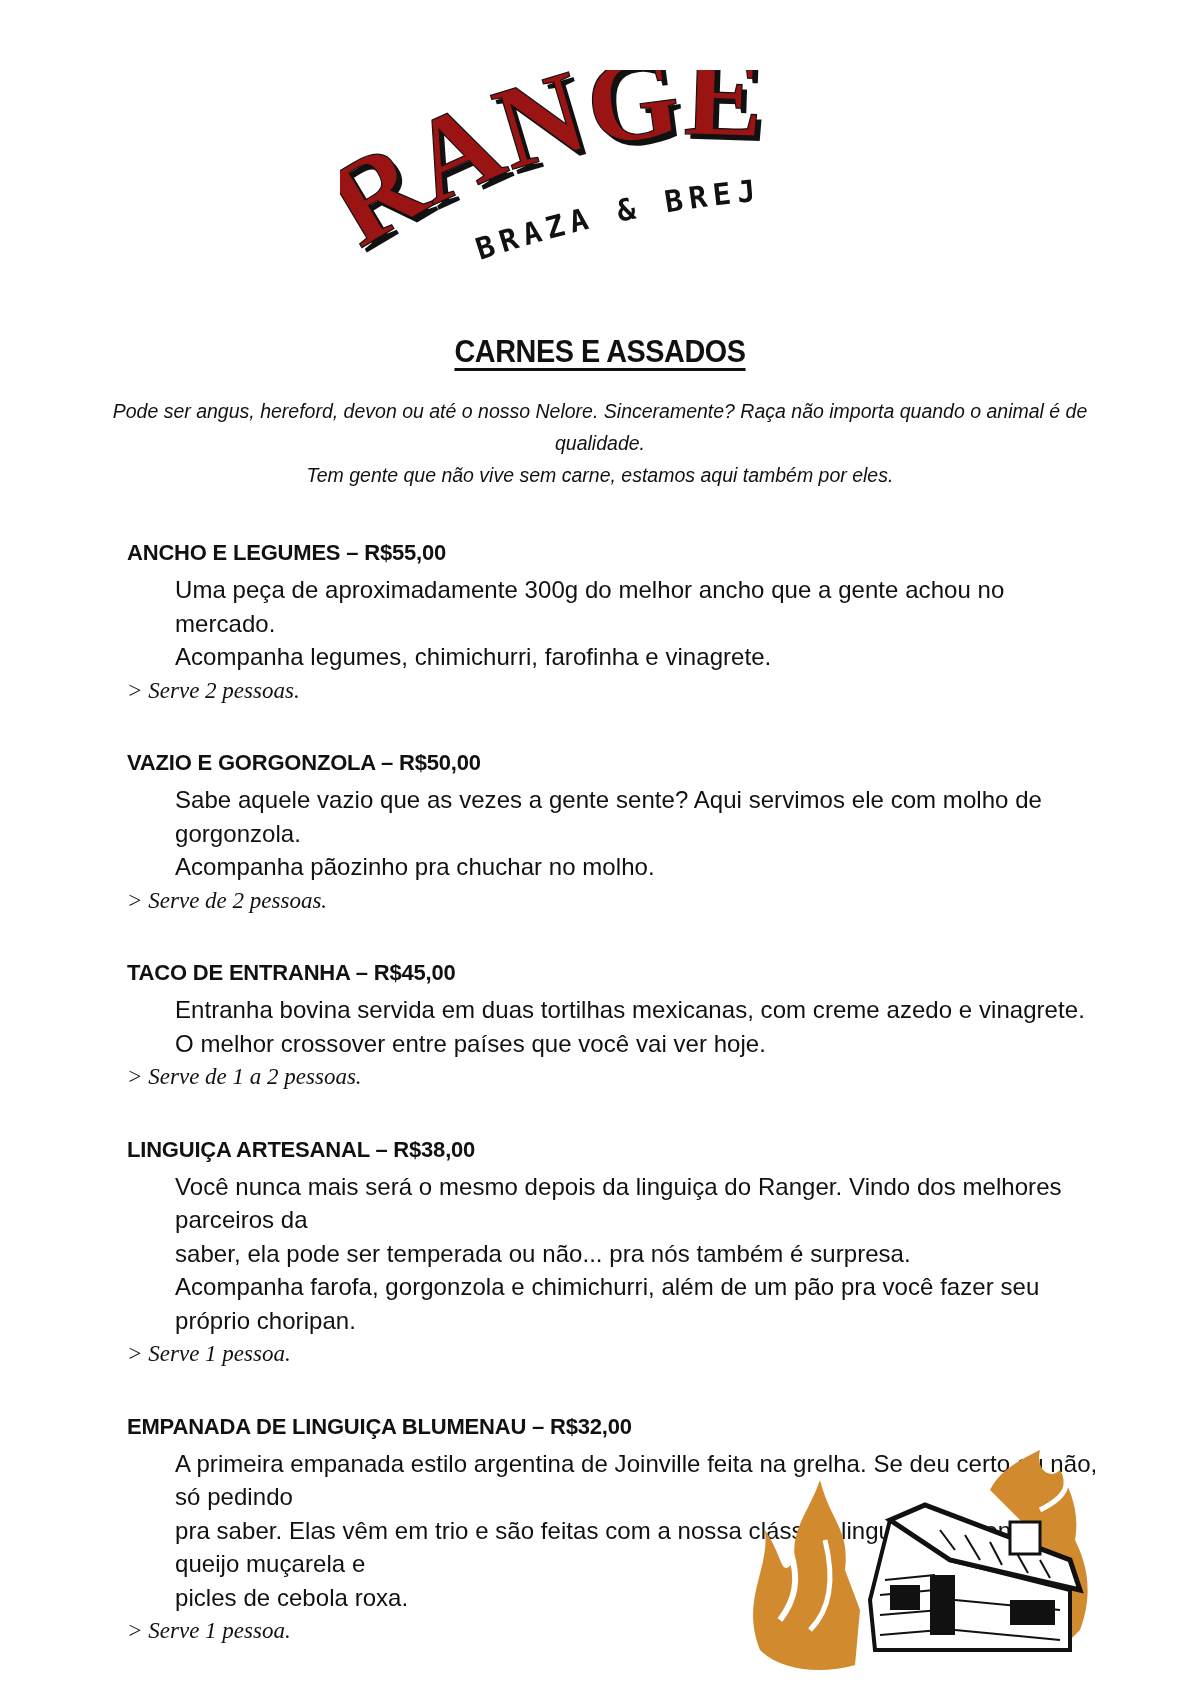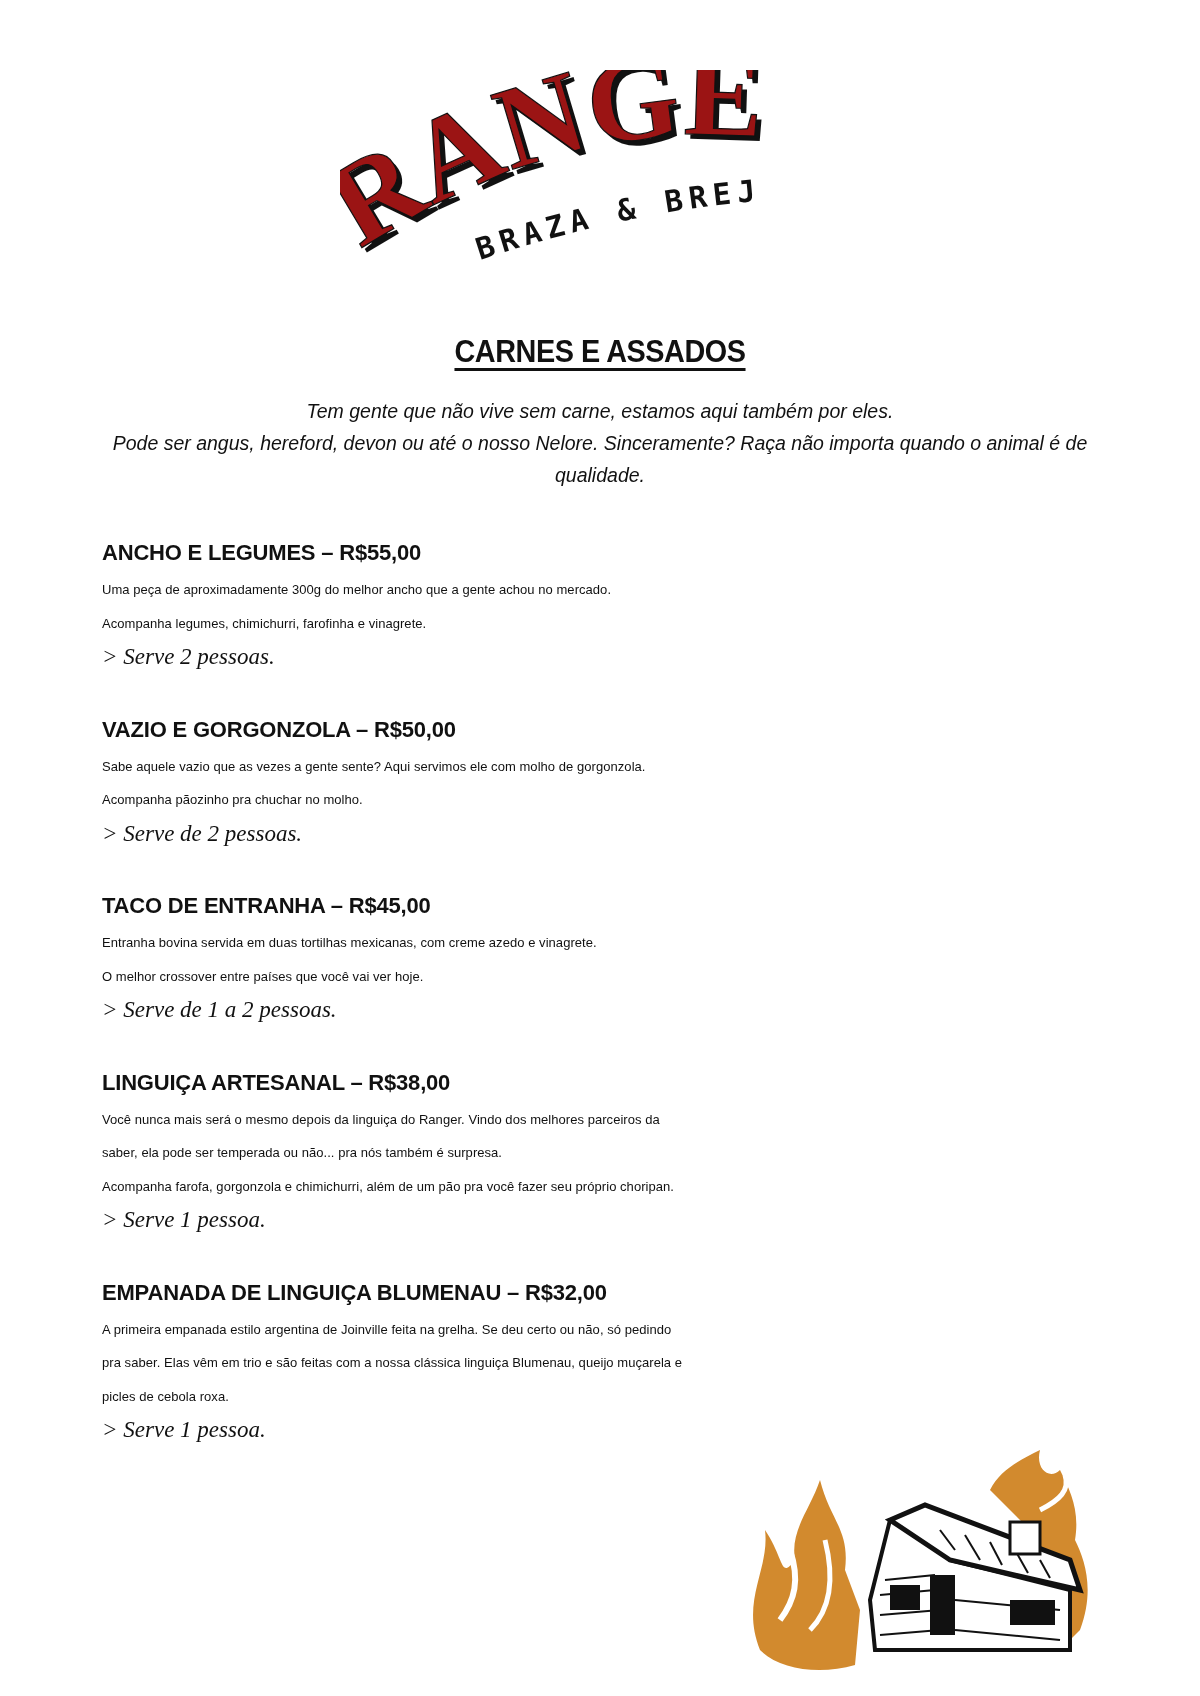--- a/index.html
+++ b/index.html
@@ -44,38 +44,39 @@
       top: 395px;
       width: 1000px;
       text-align: center;
       font-family: "Liberation Sans", sans-serif;
       font-style: italic;
       font-size: 19.5px;
       line-height: 32px;
     }
     .items {
       position: absolute;
-      left: 102px;
+      left: 127px;
       top: 538px;
       width: 980px;
     }
     .menu-item { margin-bottom: 41px; }
     .item-name {
       font-family: "Liberation Sans", sans-serif;
       font-weight: bold;
       font-size: 22px;
       line-height: 30px;
       height: 35px;
       letter-spacing: -0.2px;
     }
     .item-line {
       font-family: "Liberation Sans", sans-serif;
-      font-size: 13px;
+      font-size: 24px;
       line-height: 33.5px;
       letter-spacing: 0.05px;
+      margin-left: 48px;
     }
     .item-serves {
       font-family: Liberation Serif, serif;
       font-style: italic;
       font-size: 23px;
       line-height: 33.5px;
     }
     .illustration {
       position: absolute;
       left: 740px;
@@ -104,22 +105,22 @@
       <textPath href="#arcSub">BRAZA &amp; BREJA</textPath>
     </text>
   </svg>
 </div>
 
 <div class="page-title">
   <span>CARNES E ASSADOS</span>
 </div>
 
 <div class="intro">
+  <div>Pode ser angus, hereford, devon ou até o nosso Nelore. Sinceramente? Raça não importa quando o animal é de qualidade.</div>
   <div>Tem gente que não vive sem carne, estamos aqui também por eles.</div>
-  <div>Pode ser angus, hereford, devon ou até o nosso Nelore. Sinceramente? Raça não importa quando o animal é de qualidade.</div>
 </div>
 
 <div class="items">
   <div class="menu-item">
     <div class="item-name">ANCHO E LEGUMES – R$55,00</div>
     <div class="item-line">Uma peça de aproximadamente 300g do melhor ancho que a gente achou no mercado.</div>
     <div class="item-line">Acompanha legumes, chimichurri, farofinha e vinagrete.</div>
     <div class="item-serves">&gt; Serve 2 pessoas.</div>
   </div>
 

